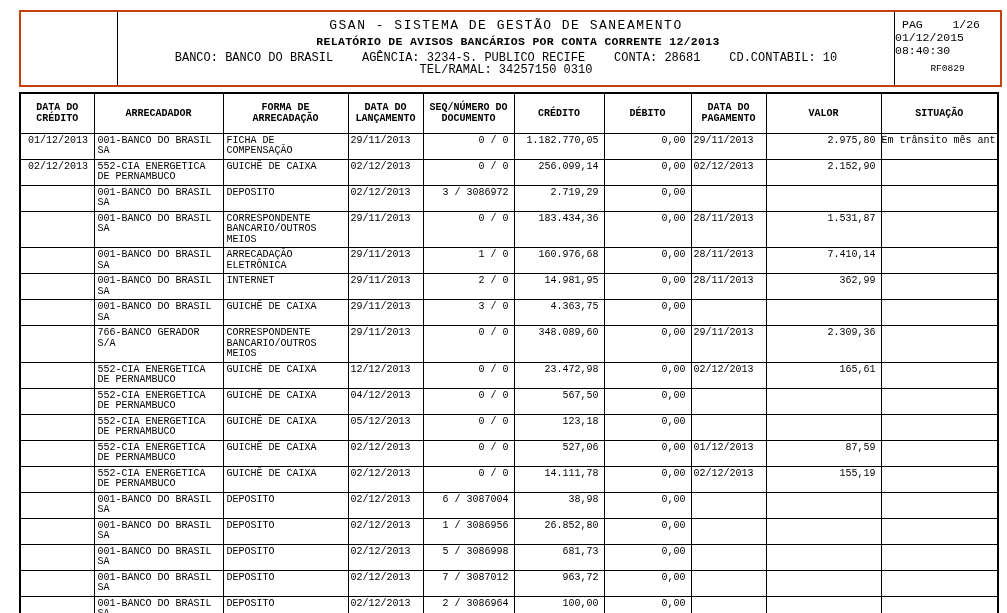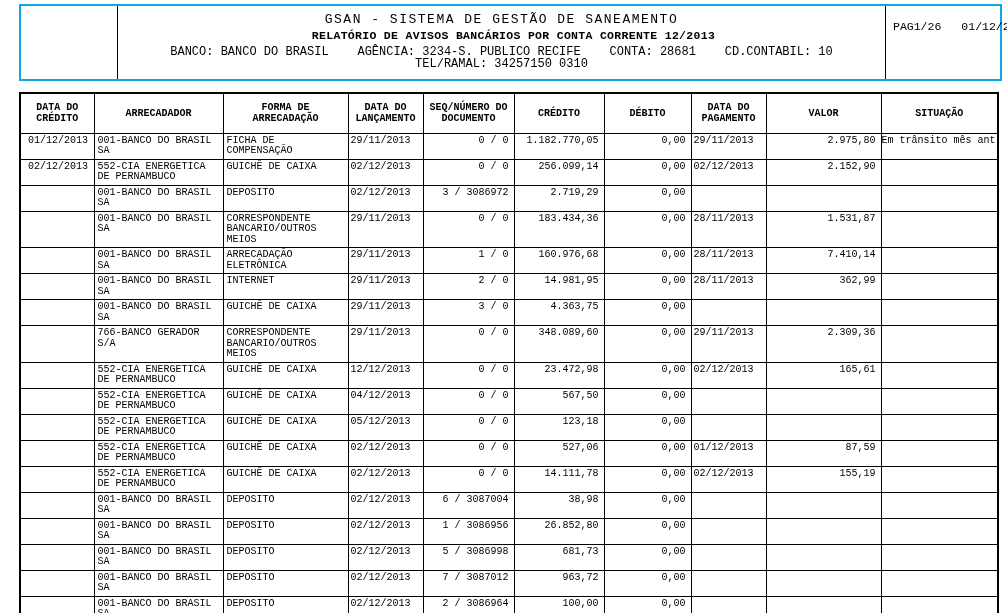--- a/index.html
+++ b/index.html
@@ -5,35 +5,35 @@
   * { margin:0; padding:0; box-sizing:border-box; }
   html,body { background:#ffffff; }
   body {
     width:1007px; height:613px; position:relative;
     font-family:"Liberation Mono","DejaVu Sans Mono",monospace;
     color:#000;
   }
 
   
   .header-box {
-    position:absolute; left:19px; top:4px; width:983px; height:77px;
-    border:2px solid #0ea5e9; display:flex; background:#fff;
+    position:absolute; left:19px; top:10px; width:983px; height:77px;
+    border:2px solid #c2410c; display:flex; background:#fff;
   }
   .logo-cell { width:97px; border-right:1px solid #000; }
   .title-cell {
     flex:1; display:flex; flex-direction:column; align-items:center;
     padding-top:6px; overflow:hidden;
   }
   .report-title  { font-size:13px; letter-spacing:1.5px; white-space:pre; }
   .report-subtitle { font-size:11.5px; font-weight:bold; letter-spacing:0.3px; margin-top:2px; white-space:pre;margin-left:24px; }
   .info-block { margin-top:4px; text-align:center; }
   .info-line { font-size:12px; line-height:12px; white-space:pre; }
   .page-cell {
-    width:115px; border-left:1px solid #000; font-size:11.5px;
-    padding-top:14px; display:flex; flex-direction:row;
+    width:106px; border-left:1px solid #000; font-size:11.5px;
+    padding-top:6px; display:flex; flex-direction:column;
   }
   .page-row { display:flex; justify-content:space-between; padding:0 20px 0 7px; }
   .page-date, .page-time { text-align:left; }
   .report-code { text-align:center; font-size:9.5px; margin-top:6px; }
 
   
   .report-table {
     position:absolute; left:19px; top:92px; width:978px;
     border-collapse:collapse; table-layout:fixed;
     font-size:10px; background:#fff;

